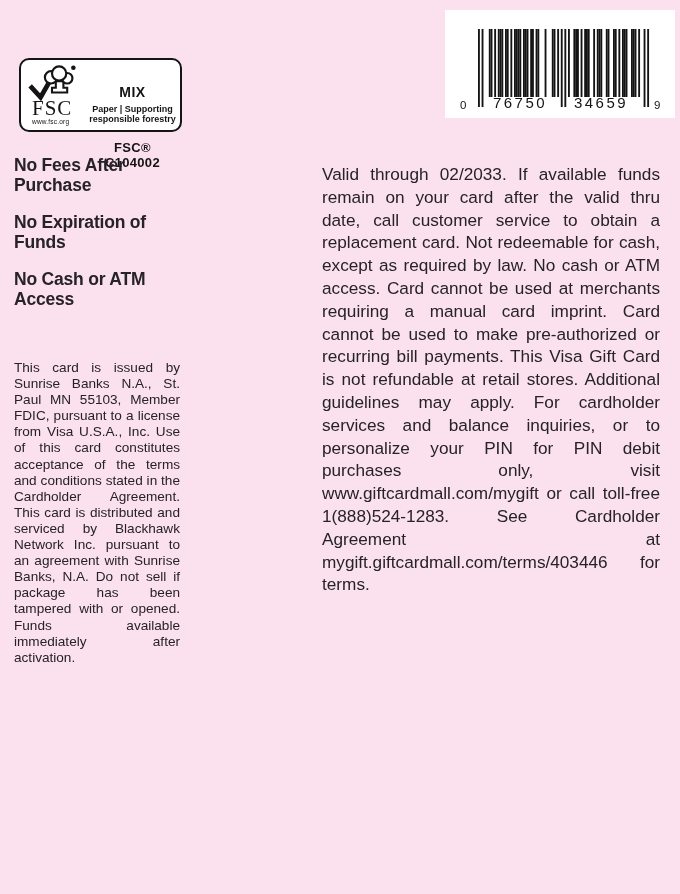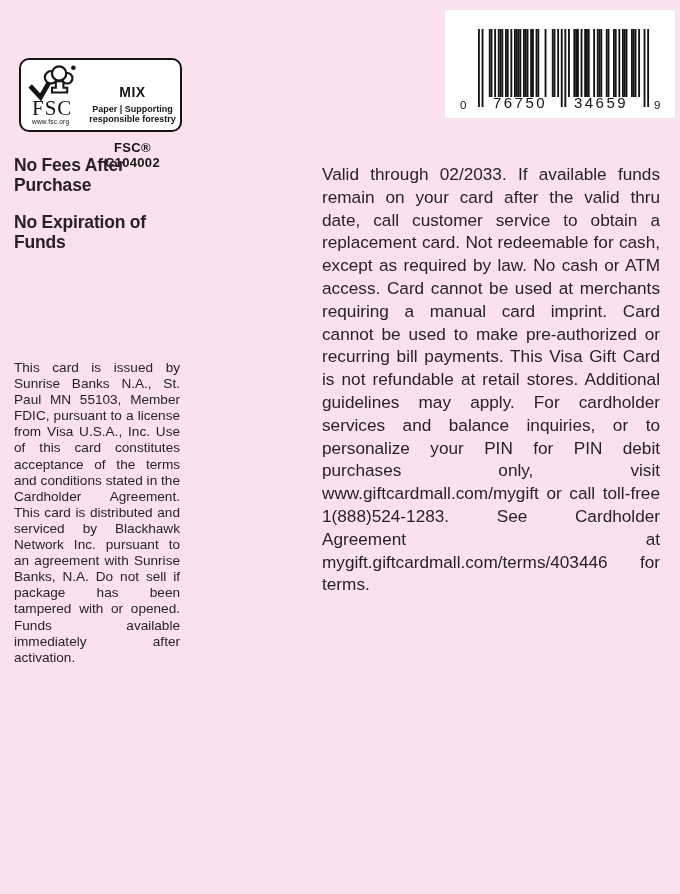--- a/index.html
+++ b/index.html
@@ -163,20 +163,21 @@
       </svg>
     <span class="bc-digit bc-first">0</span>
     <span class="bc-group bc-g1">76750</span>
     <span class="bc-group bc-g2">34659</span>
     <span class="bc-digit bc-last">9</span>
   </div>
 
   <div class="benefits">
     <h2 class="benefit">No Fees After Purchase</h2>
     <h2 class="benefit">No Expiration of Funds</h2>
+    <h2 class="benefit">No Cash or ATM Access</h2>
   </div>
 
   <p class="issuer">This card is issued by Sunrise Banks N.A., St. Paul MN 55103, Member FDIC, pursuant to a license from Visa U.S.A., Inc. Use of this card constitutes acceptance of the terms and conditions stated in the Cardholder Agreement. This card is distributed and serviced by Blackhawk Network Inc. pursuant to an agreement with Sunrise Banks, N.A. Do not sell if package has been tampered with or opened. Funds available immediately after activation.</p>
 
   <p class="terms">Valid through 02/2033. If available funds remain on your card after the valid thru date, call customer service to obtain a replacement card. Not redeemable for cash, except as required by law. No cash or ATM access. Card cannot be used at merchants requiring a manual card imprint. Card cannot be used to make pre-authorized or recurring bill payments. This Visa Gift Card is not refundable at retail stores. Additional guidelines may apply. For cardholder services and balance inquiries, or to personalize your PIN for PIN debit purchases only, visit www.giftcardmall.com/mygift or call toll-free 1(888)524-1283. See Cardholder Agreement at mygift.giftcardmall.com/terms/403446 for terms.</p>
 
   <div class="footer">
     <span class="pn">1031312</span>
     <span class="dc">02/24</span>
     <span class="u">U</span>

